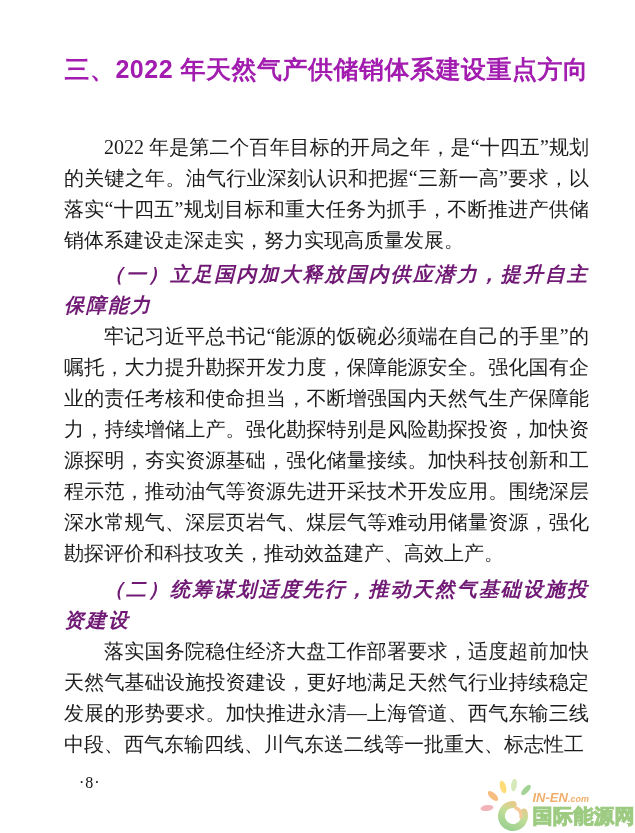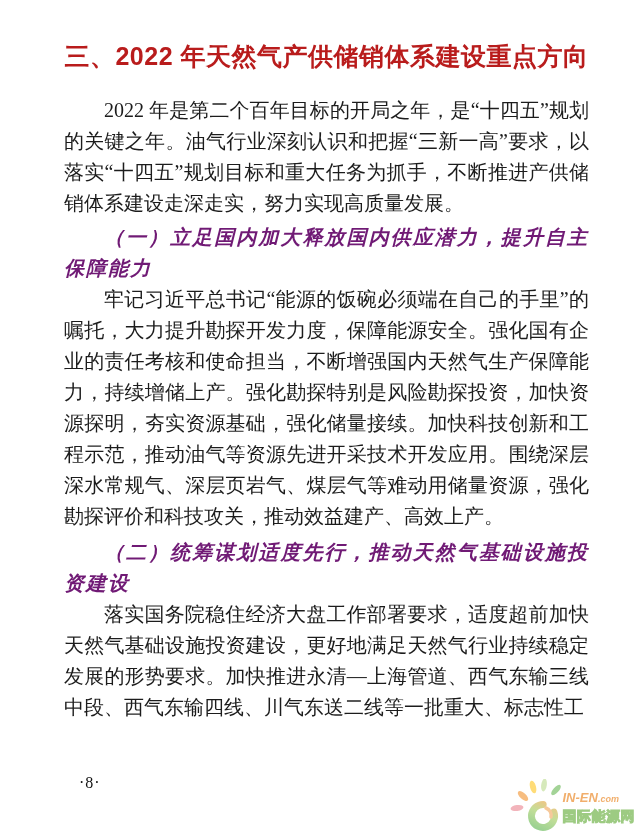--- a/index.html
+++ b/index.html
@@ -12,38 +12,38 @@
     font-family: "Liberation Serif", "DejaVu Serif", serif;
     color: #1c1c1c;
   }
   .content {
     position: absolute;
     left: 64px;
     top: 0;
     width: 525px;
   }
   .doc-title {
-    margin: 40px 0 0 0;
+    margin: 53px 0 0 0;
     font-family: "Liberation Sans", "DejaVu Sans", sans-serif;
     font-weight: 800;
     font-size: 25px;
     line-height: 33px;
     text-align: center;
     white-space: nowrap;
     letter-spacing: 0.5px;
-    color: #b91c1c;
+    color: #a21caf;
   }
   .body-para, .sub-heading {
     margin: 0;
     font-size: 20px;
     line-height: 31px;
     text-align: justify;
     text-indent: 2em;
   }
-  .body-para.first { margin-top: 22px; }
+  .body-para.first { margin-top: 46px; }
   .sub-heading {
     font-weight: 700;
     font-style: italic;
     letter-spacing: 2px;
     margin-top: 3px;
     color: #701a75;
   }
   .sub-heading.second { margin-top: 5px; }
   .page-number {
     position: absolute;
@@ -71,21 +71,21 @@
     font-weight: 700;
     font-style: italic;
     font-size: 13px;
     line-height: 15px;
     color: #efa153;
     white-space: nowrap;
   }
   .wm-en .suffix { font-size: 9px; }
   .wm-cn {
     font-weight: 700;
-    font-size: 14px;
+    font-size: 20px;
     line-height: 19px;
     letter-spacing: 0.5px;
     white-space: nowrap;
     color: rgba(140, 194, 109, 0.45);
     -webkit-text-stroke: 1px #8cc26d;
   }
 </style>
 </head>
 <body>
 

